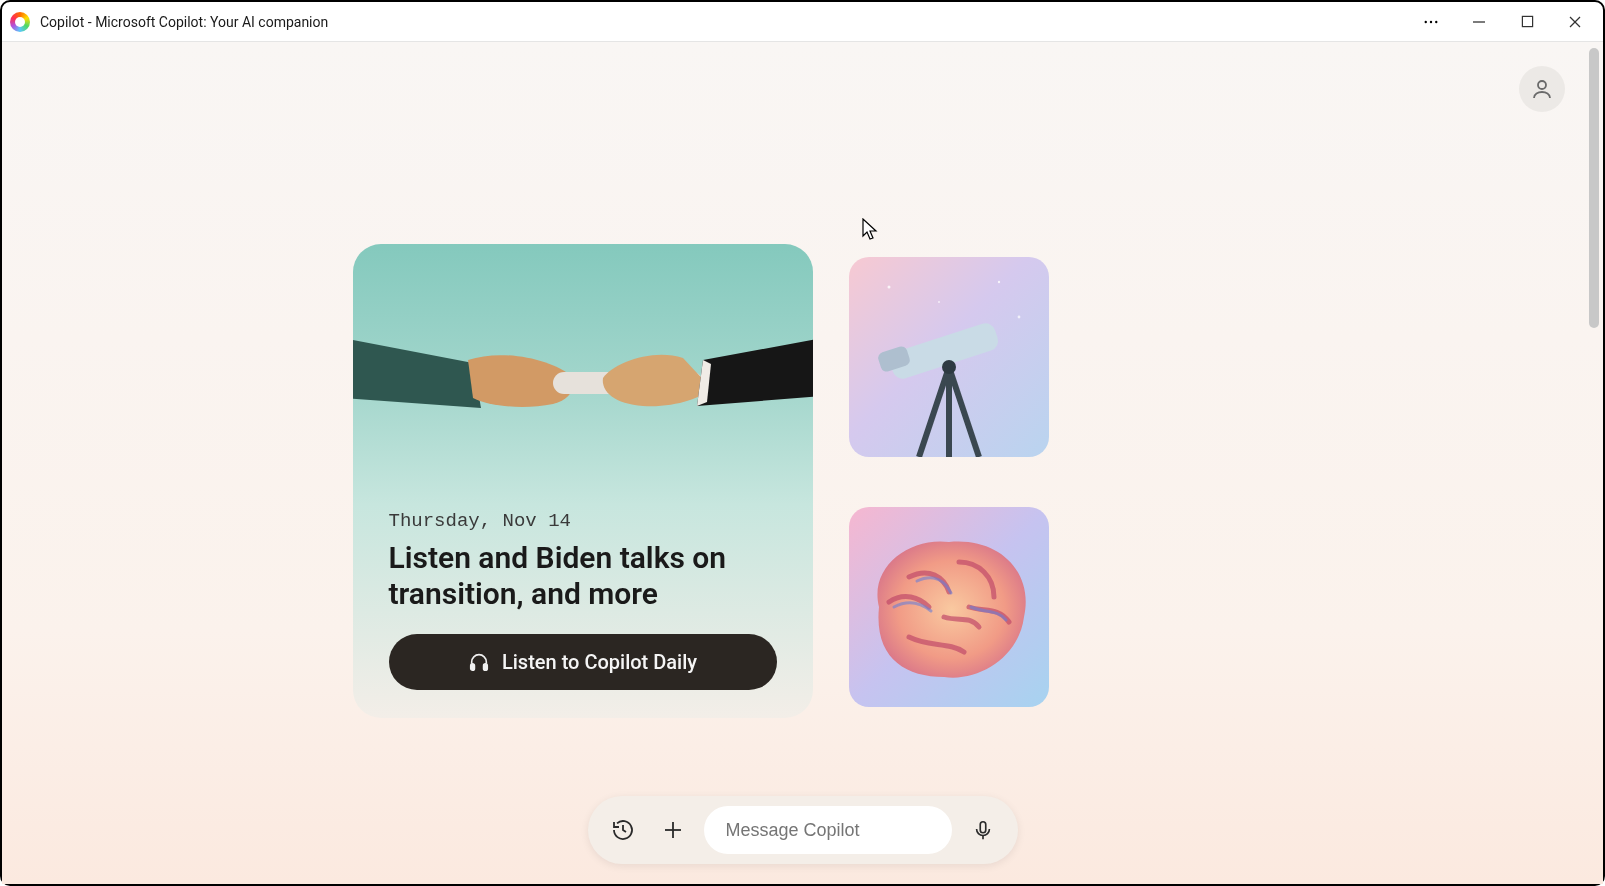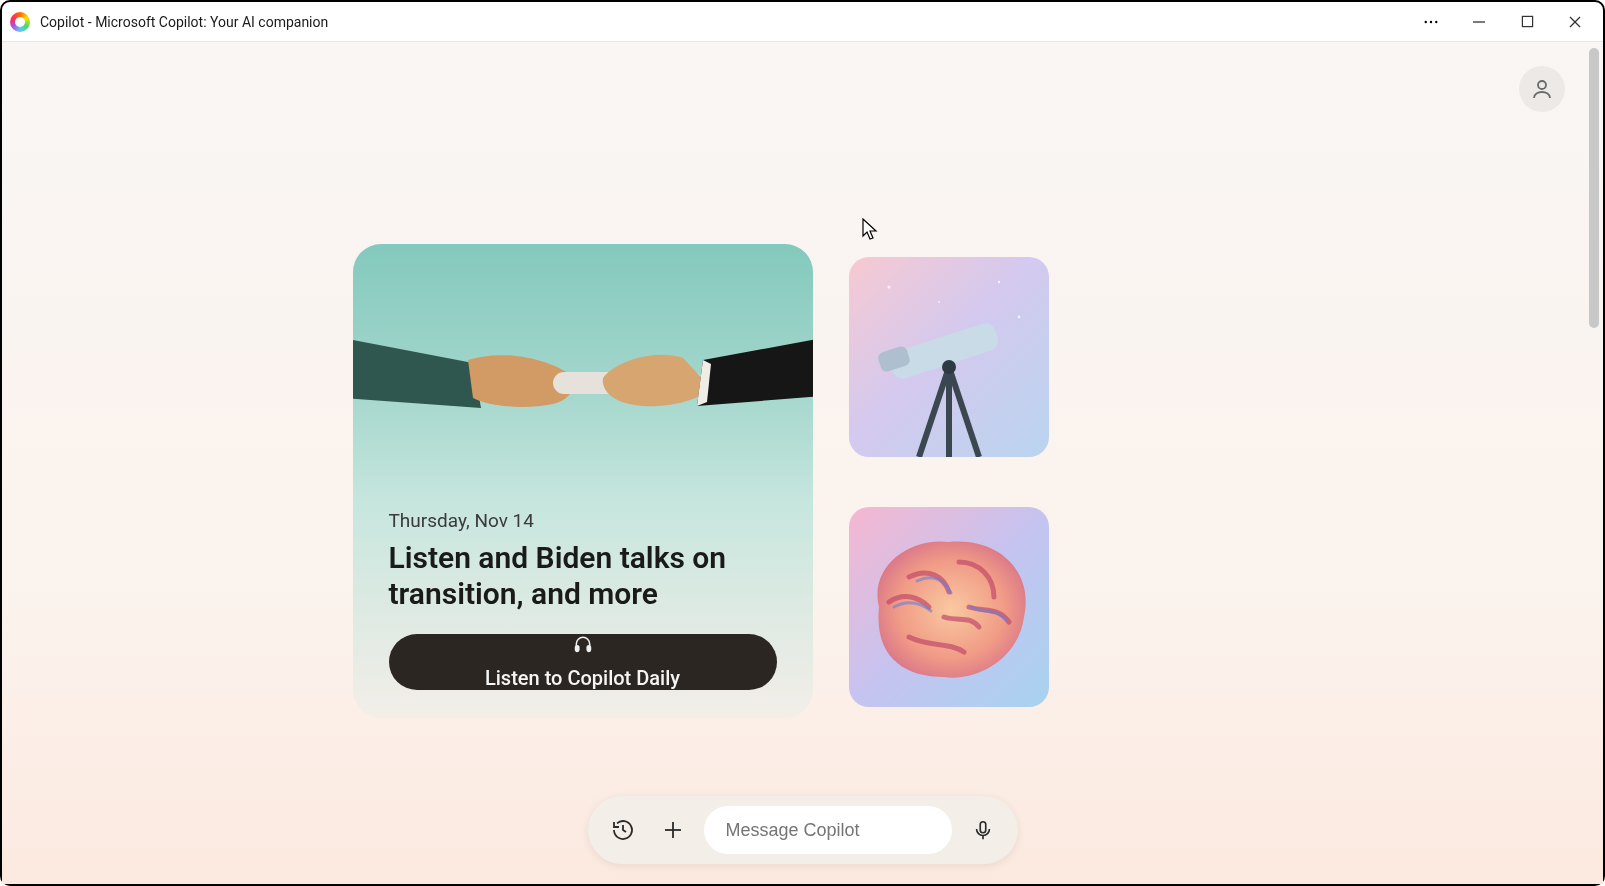--- a/index.html
+++ b/index.html
@@ -92,26 +92,26 @@
     background: linear-gradient(180deg, #84c9bd 0%, #a3d6cc 30%, #c7e6de 55%, #f3eee8 100%);
     display: flex;
     flex-direction: column;
     justify-content: flex-end;
     padding: 0 36px 28px;
   }
   .hands-scene {
     position: absolute; top: 24px; left: 0; right: 0; height: 220px;
     display: flex; align-items: center; justify-content: center;
   }
-  .card-date { font-size: 19px; color: #3a3a3a; margin-bottom: 8px; margin-top: 260px; }
+  .card-date { font-size: 19px; color: #3a3a3a; margin-bottom: 8px; margin-top: 260px; font-family: Liberation Mono, monospace; }
   .card-headline { font-size: 30px; font-weight: 600; color: #1a1a1a; line-height: 1.2; margin-bottom: 22px; }
   .listen-btn {
     height: 56px; border-radius: 28px; background: #2b2622; color: #f5f5f5;
     display: flex; align-items: center; justify-content: center; gap: 12px;
-    font-size: 20px; font-weight: 500; flex-direction: column;
+    font-size: 20px; font-weight: 500;
   }
   .side-cards {
     flex: 1; display: flex; flex-direction: column; gap: 24px;
   }
   .suggestion-card {
     height: 226px; background: #fff; border-radius: 28px;
     box-shadow: 0 1px 3px rgba(0,0,0,0.06);
     display: flex; align-items: center; gap: 26px;
     padding: 12px 26px 12px 12px;
   }

